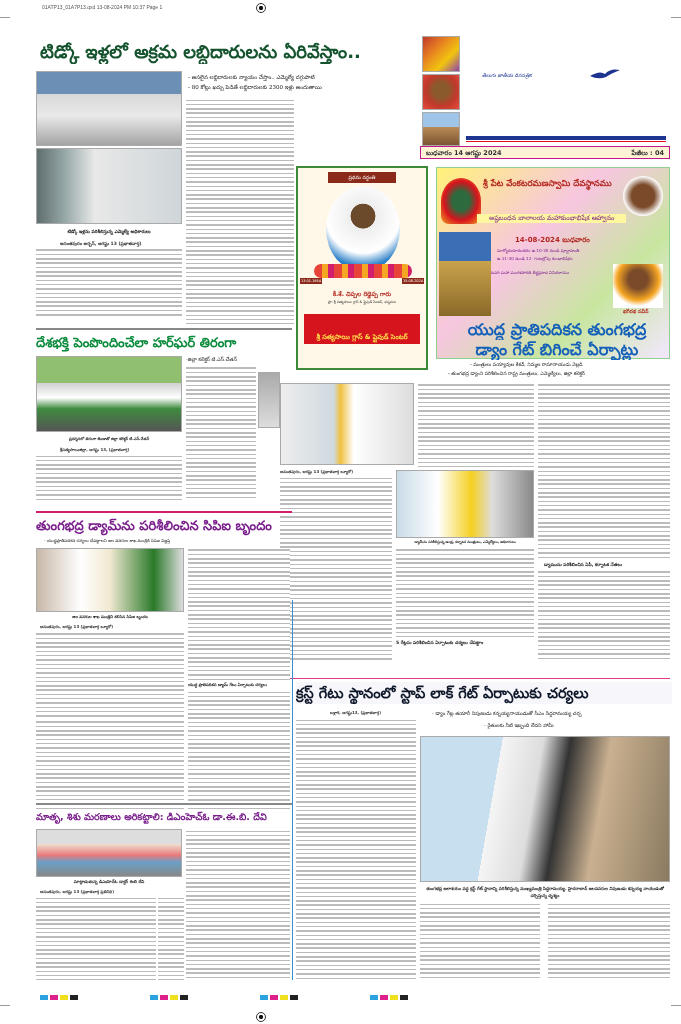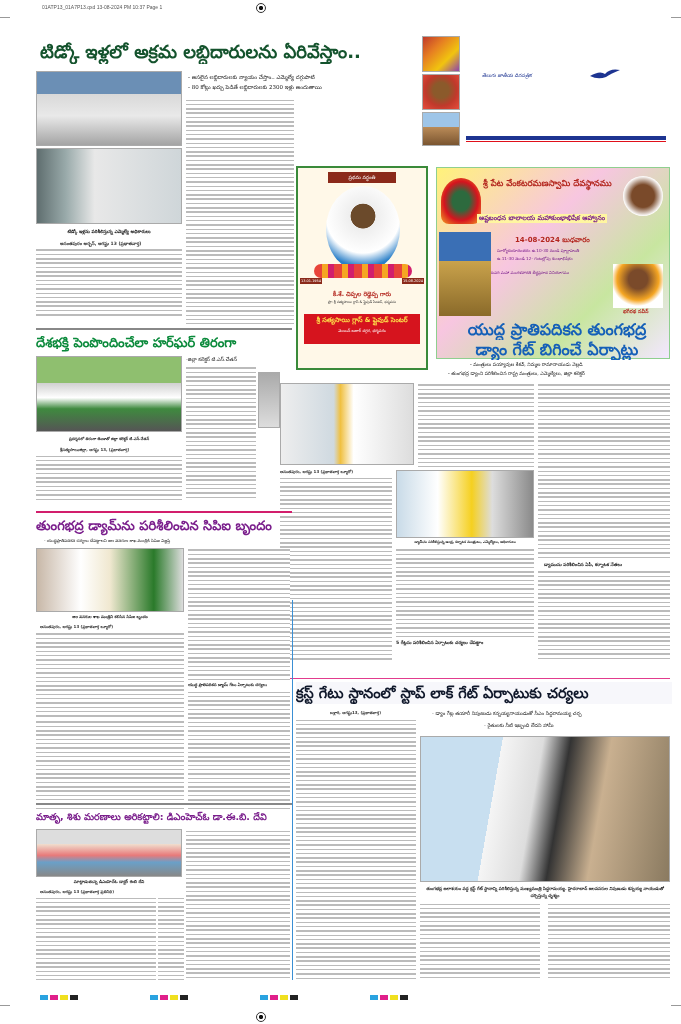--- a/index.html
+++ b/index.html
@@ -44,20 +44,24 @@
 <div class="abs" style="left:420px;top:36px;width:250px;height:124px">
   <div class="abs photo" style="left:2px;top:0;width:38px;height:36px;background:linear-gradient(135deg,#c0392b,#e67e22,#f1c40f,#8e44ad)"></div>
   <div class="abs photo" style="left:2px;top:38px;width:38px;height:36px;background:radial-gradient(circle at 50% 45%,#8b5a2b 30%,#c0392b 60%,#e74c3c)"></div>
   <div class="abs photo" style="left:2px;top:76px;width:38px;height:34px;background:linear-gradient(#9ec5e8 45%,#b98a57 45%,#7a5530)"></div>
   <div class="abs tagline" style="left:62px;top:36px">తెలుగు జాతీయ దినపత్రిక</div>
   <svg class="abs" style="left:170px;top:32px" width="30" height="12" viewBox="0 0 30 12">
       <path d="M0 8 Q10 2 15 6 Q20 0 30 2 Q20 6 16 9 Q8 12 0 8Z" fill="#1d3491"></path>
     </svg>
   <div class="abs" style="left:46px;top:100px;width:200px;height:4px;background:#1d3491"></div>
   <div class="abs" style="left:46px;top:105px;width:200px;height:1px;background:#e0101a"></div>
+  <div class="abs datebar" style="left:0;top:110px;width:250px;height:13px">
+    <span>బుధవారం 14 ఆగష్టు 2024</span>
+    <span>పేజీలు : 04</span>
+  </div>
 </div>
 
 <div class="abs hl red" style="left:40px;top:40px;width:370px;font-size:18px;line-height:24px">టిడ్కో ఇళ్లలో అక్రమ లబ్దిదారులను ఏరివేస్తాం..</div>
 <div class="abs photo" style="left:36px;top:71px;width:146px;height:75px;background:linear-gradient(#6b8fb5 30%,#d8d8d8 30%,#e9e9e9 60%,#a4a4a4)"></div>
 <div class="abs sub" style="left:188px;top:74px">- అసలైన లబ్దిదారులకు న్యాయం చేస్తాం.. ఎమ్మెల్యే దగ్గుపాటి</div>
 <div class="abs sub" style="left:188px;top:84px">- 80 కోట్లు ఖర్చు పెడితే లబ్దిదారులకు 2300 ఇళ్లు అందుతాయి</div>
 <div class="abs photo" style="left:36px;top:148px;width:146px;height:76px;background:linear-gradient(90deg,#5f6e6f,#9aa,#e8e8e8 40%,#cfd6d9)"></div>
 <div class="abs caption" style="left:36px;top:229px;width:146px">టిడ్కో ఇళ్లను పరిశీలిస్తున్న ఎమ్మెల్యే అధికారులు</div>
 <div class="abs dateline" style="left:60px;top:241px">అనంతపురం అర్బన్, ఆగష్టు 13 (ప్రభాతవార్త)</div>
 <div class="abs body-text" style="left:36px;top:248px;width:146px;height:70px;background:repeating-linear-gradient(#fff 0 1.5px,#bbb 1.5px 3px,#fff 3px 4.3px)"></div>
@@ -66,29 +70,29 @@
 
 <div class="abs" style="left:296px;top:166px;width:132px;height:204px;border:2px solid #3a8a3a;background:#fff8e8">
   <div class="abs" style="left:30px;top:4px;width:68px;height:11px;background:#8b2a1a;color:#fff;font-size:5px;text-align:center;line-height:11px">ప్రథమ వర్ధంతి</div>
   <div class="abs" style="left:28px;top:18px;width:74px;height:86px;border-radius:50%;background:radial-gradient(circle at 50% 35%,#6b4a2b 18%,#eee 19%,#fff 55%,#2a7fc8 75%)"></div>
   <div class="abs" style="left:16px;top:96px;width:98px;height:14px;background:repeating-linear-gradient(90deg,#e8443a 0 8px,#f5a623 8px 14px,#d21e6c 14px 20px);border-radius:7px"></div>
   <div class="abs" style="left:2px;top:110px;font-size:3.5px;background:#8b2a1a;color:#fff;padding:1px">13.01.1954</div>
   <div class="abs" style="right:2px;top:110px;font-size:3.5px;background:#8b2a1a;color:#fff;padding:1px">15.08.2024</div>
   <div class="abs" style="left:0;top:122px;width:128px;text-align:center;font-size:6px;color:#b3261e;font-weight:bold">కీ.శే. చిప్పల రెడ్డెప్ప గారు</div>
   <div class="abs" style="left:0;top:132px;width:128px;text-align:center;font-size:3.5px;color:#333;white-space:nowrap;overflow:hidden">ప్రొ: శ్రీ సత్యసాయి గ్లాస్ &amp; ప్లైవుడ్ సెంటర్, ధర్మవరం</div>
   <div class="abs" style="left:6px;top:146px;width:116px;height:30px;background:#d6141e;text-align:center">
-    <div style="color:#ffe14a;font-size:6.5px;font-weight:bold;margin-top:2px;white-space:nowrap">శ్రీ సత్యసాయి గ్లాస్ &amp; ప్లైవుడ్ సెంటర్</div>
+    <div style="color:#ffe14a;font-size:6.5px;font-weight:bold;margin-top:19px;white-space:nowrap">శ్రీ సత్యసాయి గ్లాస్ &amp; ప్లైవుడ్ సెంటర్</div>
     <div style="color:#fff;font-size:4px;margin-top:3px">మెయిన్ బజార్ దగ్గర, ధర్మవరం</div>
   </div>
 </div>
 
 <div class="abs" style="left:436px;top:167px;width:234px;height:192px;border:1px solid #8fcf8f;background:linear-gradient(135deg,#fff27a,#f7c6e0 40%,#c8e6a0 70%,#f3e7ff)">
   <div class="abs" style="left:4px;top:10px;width:40px;height:46px;border-radius:50% 50% 8px 8px;background:radial-gradient(#2d6a3e 30%,#d6141e 60%,#f5a623)"></div>
   <div class="abs" style="left:46px;top:10px;font-size:8.5px;color:#b3261e;font-weight:bold;white-space:nowrap">శ్రీ పేట వేంకటరమణస్వామి దేవస్థానము</div>
-  <div class="abs" style="left:40px;top:46px;font-size:6.5px;color:#7a1e8c;font-weight:bold;white-space:nowrap;background:#fff6a0;padding:0 2px">అష్టబంధన బాలాలయ మహాకుంభాభిషేక ఆహ్వానం</div>
+  <div class="abs" style="left:40px;top:46px;font-size:6.5px;color:#7a1e8c;font-weight:normal;white-space:nowrap;background:#fff6a0;padding:0 12px">అష్టబంధన బాలాలయ మహాకుంభాభిషేక ఆహ్వానం</div>
   <div class="abs" style="left:78px;top:68px;font-size:7px;color:#b3261e;font-weight:bold;white-space:nowrap">14-08-2024 బుధవారం</div>
   <div class="abs" style="left:60px;top:80px;font-size:4.2px;color:#7a1e8c;white-space:nowrap">సూర్యోదయానంతరం ఉ.10-30 నుండి పూర్ణాహుతి</div>
   <div class="abs" style="left:60px;top:88px;font-size:4.2px;color:#7a1e8c;white-space:nowrap">ఉ.11-30 నుండి 12- గంటల్లోపు కుంభాభిషేకం</div>
   <div class="abs" style="left:50px;top:102px;font-size:4px;color:#7a1e8c;white-space:nowrap">తదుపరి మహా మంగళహారతి తీర్థప్రసాద వినియోగము</div>
   <div class="abs" style="left:2px;top:64px;width:52px;height:84px;background:linear-gradient(#3a6fb5 35%,#c9a24b 35%,#8a6a2a)"></div>
   <div class="abs" style="left:186px;top:8px;width:40px;height:40px;border-radius:50%;background:radial-gradient(#7a4a2a 40%,#fff 70%)"></div>
   <div class="abs" style="left:176px;top:96px;width:50px;height:44px;background:radial-gradient(circle at 50% 35%,#7a4a2a 25%,#f5a623 55%,#fff 70%)"></div>
   <div class="abs" style="left:186px;top:140px;font-size:5px;color:#b3261e;font-weight:bold;white-space:nowrap">భగీరథ నవీన్</div>
 </div>
 

